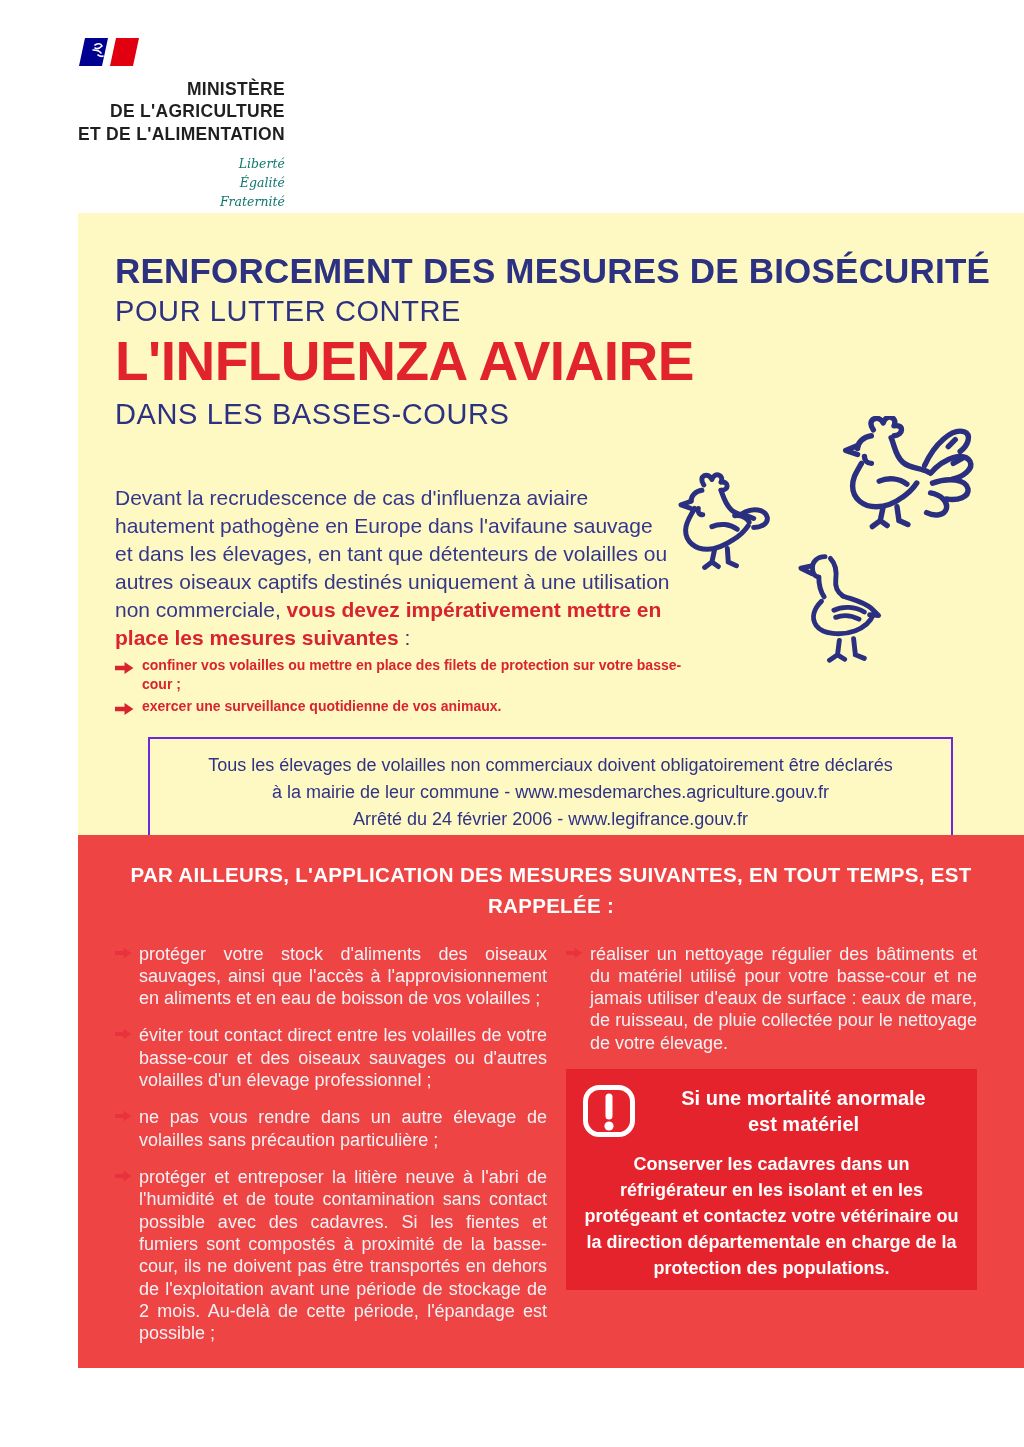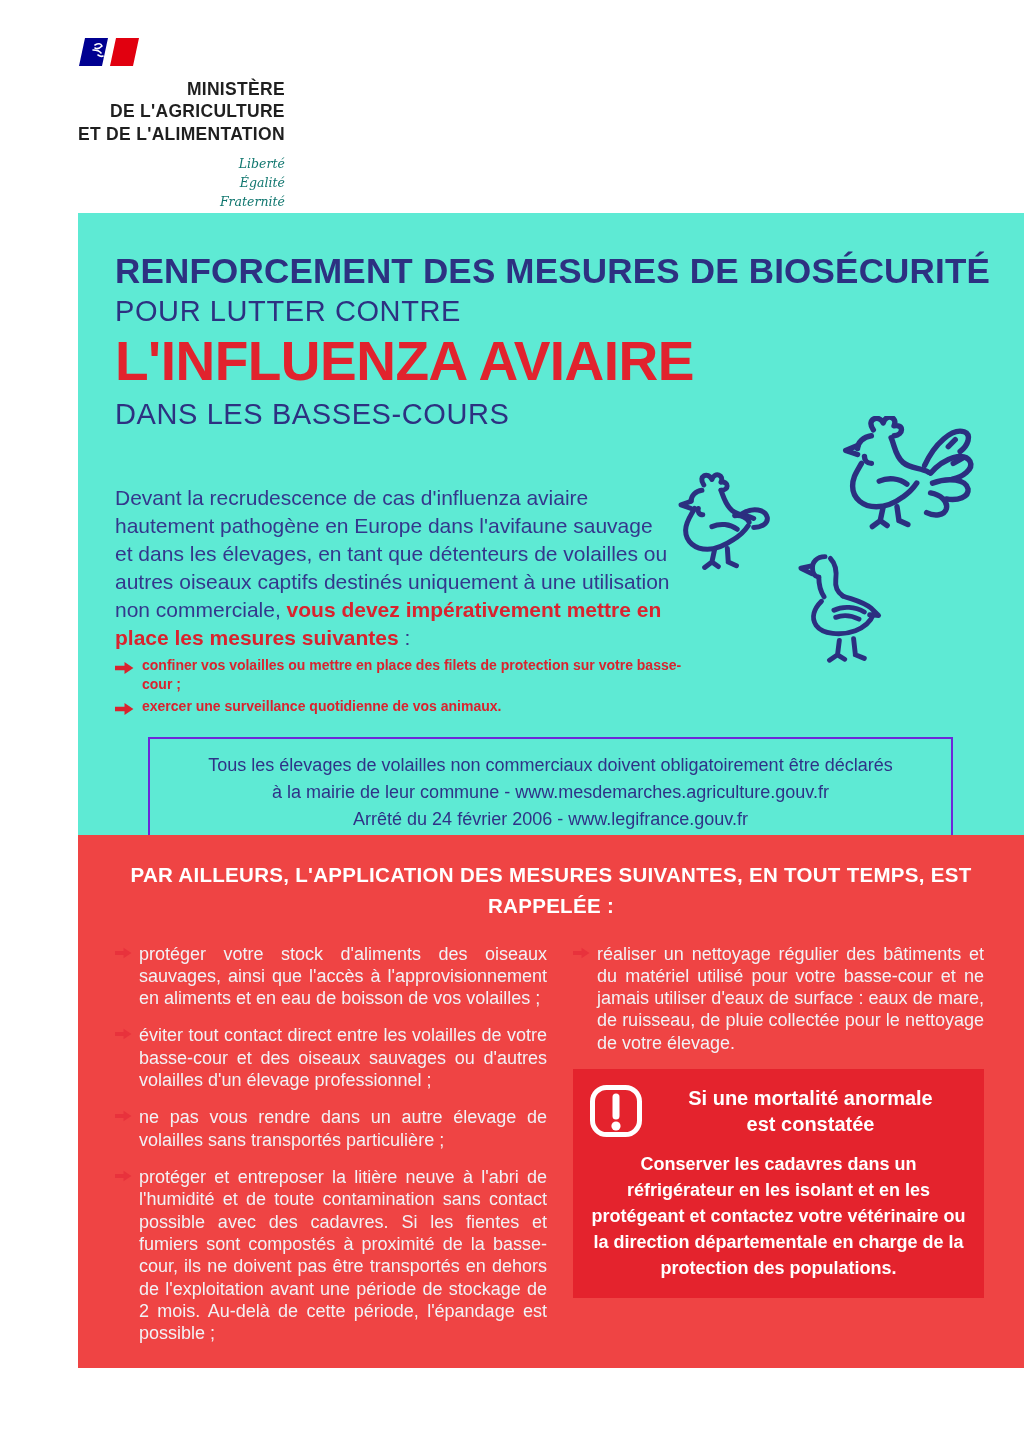--- a/index.html
+++ b/index.html
@@ -10,21 +10,21 @@
   
   .gov-header{position:absolute;left:78px;top:36px;text-align:right;}
   .flag{display:block;margin-bottom:10px;}
   .ministry{font-size:17.5px;font-weight:bold;color:#1f1f1f;line-height:1.28;letter-spacing:.3px;}
   .ministry span{display:block;}
   .motto{margin-top:10px;font-family:"DejaVu Serif",serif;font-style:italic;font-size:12.5px;color:#0f766e;line-height:1.5;}
   .motto span{display:block;}
   
   .hero{
     position:absolute;left:78px;top:213px;width:946px;height:622px;
-    background:#5eead4;box-sizing:border-box;padding:38px 0 0 37px;
+    background:#fef9c3;box-sizing:border-box;padding:38px 0 0 37px;
   }
   .t1{font-size:35px;font-weight:800;color:#2d3181;letter-spacing:.2px;line-height:1.12;margin:0;}
   .t2{font-size:29px;font-weight:400;color:#2d3181;letter-spacing:.6px;margin:5px 0 0;line-height:1.15;}
   .t3{font-size:55px;font-weight:800;color:#e1232e;letter-spacing:-.5px;margin:4px 0 8px;line-height:1.05;}
   .t4{font-size:29px;font-weight:400;color:#2d3181;letter-spacing:.6px;margin:0;line-height:1.15;}
   .intro{width:560px;margin:52px 0 0;font-size:21px;line-height:1.34;color:#34378c;}
   .intro .red-b{color:#d9232e;font-weight:bold;}
   .hero-bullets{list-style:none;margin:2px 0 0;padding:0;width:575px;}
   .hero-bullets li{display:flex;font-size:14px;line-height:1.3;color:#d9232e;font-weight:bold;margin-top:4px;}
   .arr{flex:0 0 auto;width:19px;height:14px;margin:5px 8px 0 0;}
@@ -40,28 +40,28 @@
   .declare-box span{display:block;}
   
   .measures{
     position:absolute;left:78px;top:835px;width:946px;height:533px;
     background:#ef4444;box-sizing:border-box;padding-top:25px;color:#f2f2f6;
   }
   .m-heading{
     max-width:850px;margin:0 auto;text-align:center;
     font-size:20.5px;font-weight:bold;letter-spacing:.3px;line-height:1.5;color:#ffffff;
   }
-  .cols{display:flex;gap:26px;padding:21px 40px 0 37px;}
+  .cols{display:flex;gap:19px;padding:21px 40px 0 37px;}
   .col-left{width:432px;}
   .col-right{width:411px;}
   .m-bullets{list-style:none;margin:0;padding:0;}
   .m-bullets li{display:flex;font-size:18px;line-height:1.24;text-align:justify;margin-bottom:15px;color:#f2f2f6;}
   .m-bullets .arr{color:#e8323c;width:17px;height:12px;margin:4px 7px 0 0;}
   .alert-box{
-    margin-top:5px;background:#e4232d;padding:15px 16px 16px;box-sizing:border-box;min-height:212px;
+    margin-top:5px;background:#e4232d;padding:15px 16px 8px;box-sizing:border-box;min-height:212px;
   }
   .alert-head{display:flex;align-items:center;}
   .alert-icon{flex:0 0 auto;width:54px;height:54px;margin-right:10px;}
   .alert-title{flex:1;text-align:center;font-size:20px;font-weight:bold;color:#fff;line-height:1.3;}
   .alert-title span{display:block;}
   .alert-body{margin-top:13px;text-align:center;font-size:18px;font-weight:bold;color:#fff;line-height:1.45;padding:0 2px;}
   .m-footer{margin-top:24px;display:flex;justify-content:center;align-items:center;gap:10px;}
   .m-footer .arr{width:22px;height:15px;margin:2px 0 0;color:#ffffff;}
   .m-footer a{color:#ffffff;text-decoration:none;font-size:19.5px;letter-spacing:.2px;}
 </style>
@@ -182,21 +182,21 @@
           <li>
             <svg class="arr" viewBox="0 0 20 14">
                 <path d="M0 4.7 H10 V0.8 L19.4 7 L10 13.2 V9.3 H0 Z"></path>
               </svg>
             <span>éviter tout contact direct entre les volailles de votre basse-cour et des oiseaux sauvages ou d'autres volailles d'un élevage professionnel ;</span>
           </li>
           <li>
             <svg class="arr" viewBox="0 0 20 14">
                 <path d="M0 4.7 H10 V0.8 L19.4 7 L10 13.2 V9.3 H0 Z"></path>
               </svg>
-            <span>ne pas vous rendre dans un autre élevage de volailles sans transportés particulière ;</span>
+            <span>ne pas vous rendre dans un autre élevage de volailles sans précaution particulière ;</span>
           </li>
           <li>
             <svg class="arr" viewBox="0 0 20 14">
                 <path d="M0 4.7 H10 V0.8 L19.4 7 L10 13.2 V9.3 H0 Z"></path>
               </svg>
             <span>protéger et entreposer la litière neuve à l'abri de l'humidité et de toute contamination sans contact possible avec des cadavres. Si les fientes et fumiers sont compostés à proximité de la basse-cour, ils ne doivent pas être transportés en dehors de l'exploitation avant une période de stockage de 2 mois. Au-delà de cette période, l'épandage est possible ;</span>
           </li>
         </ul>
       </div>
 
@@ -212,21 +212,21 @@
 
         <div class="alert-box">
           <div class="alert-head">
             <svg class="alert-icon" viewBox="0 0 54 54" fill="none">
               <rect x="3.5" y="3.5" width="47" height="47" rx="14" stroke="#ffffff" stroke-width="5"></rect>
               <line x1="27" y1="13" x2="27" y2="32" stroke="#ffffff" stroke-width="7" stroke-linecap="round"></line>
               <circle cx="27" cy="42" r="4.6" fill="#ffffff"></circle>
             </svg>
             <div class="alert-title">
               <span>Si une mortalité anormale</span>
-              <span>est constatée</span>
+              <span>est matériel</span>
             </div>
           </div>
           <div class="alert-body">Conserver les cadavres dans un réfrigérateur en les isolant et en les protégeant et contactez votre vétérinaire ou la direction départementale en charge de la protection des populations.</div>
         </div>
       </div>
     </div>
 
     <div class="m-footer">
       <svg class="arr" viewBox="0 0 20 14">
           <path d="M0 4.7 H10 V0.8 L19.4 7 L10 13.2 V9.3 H0 Z"></path>

